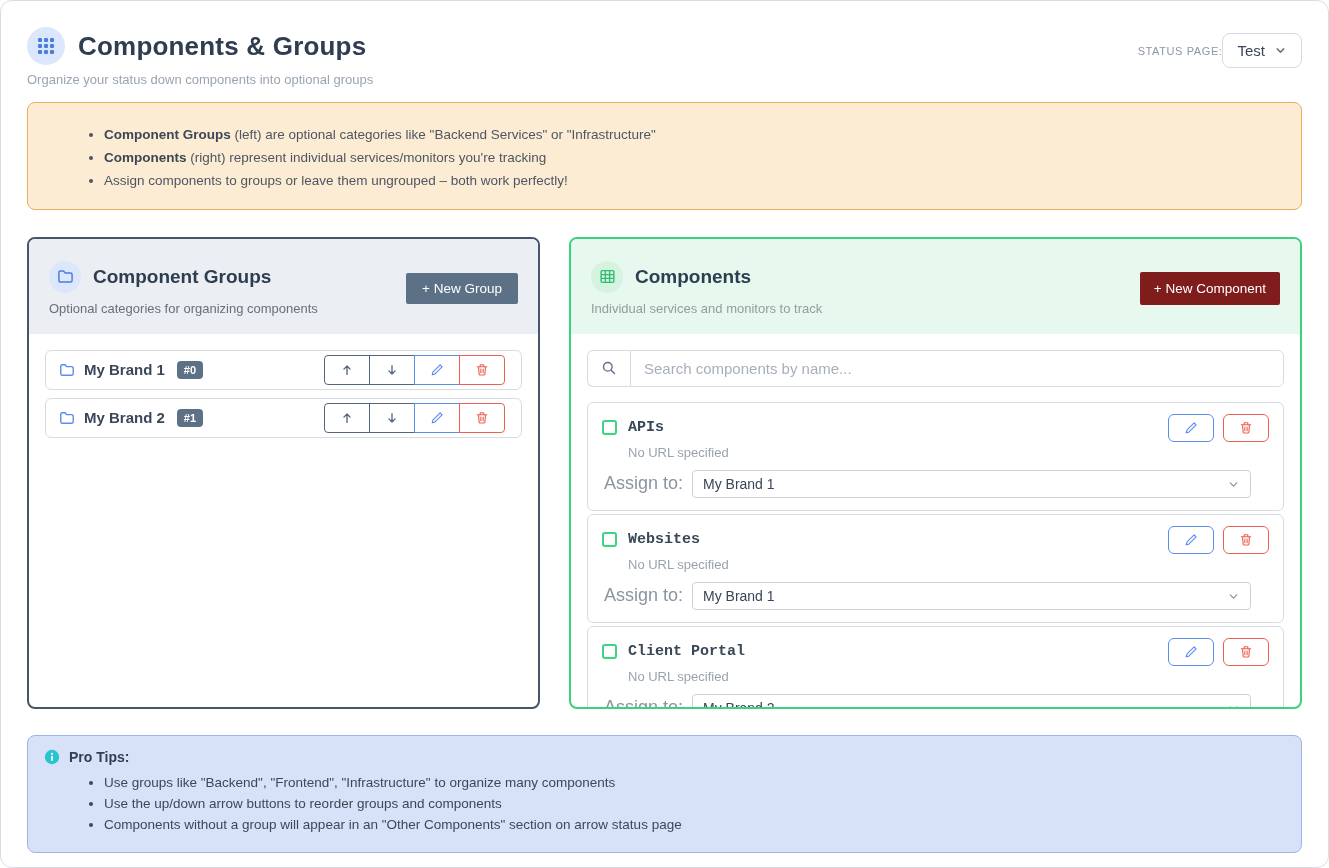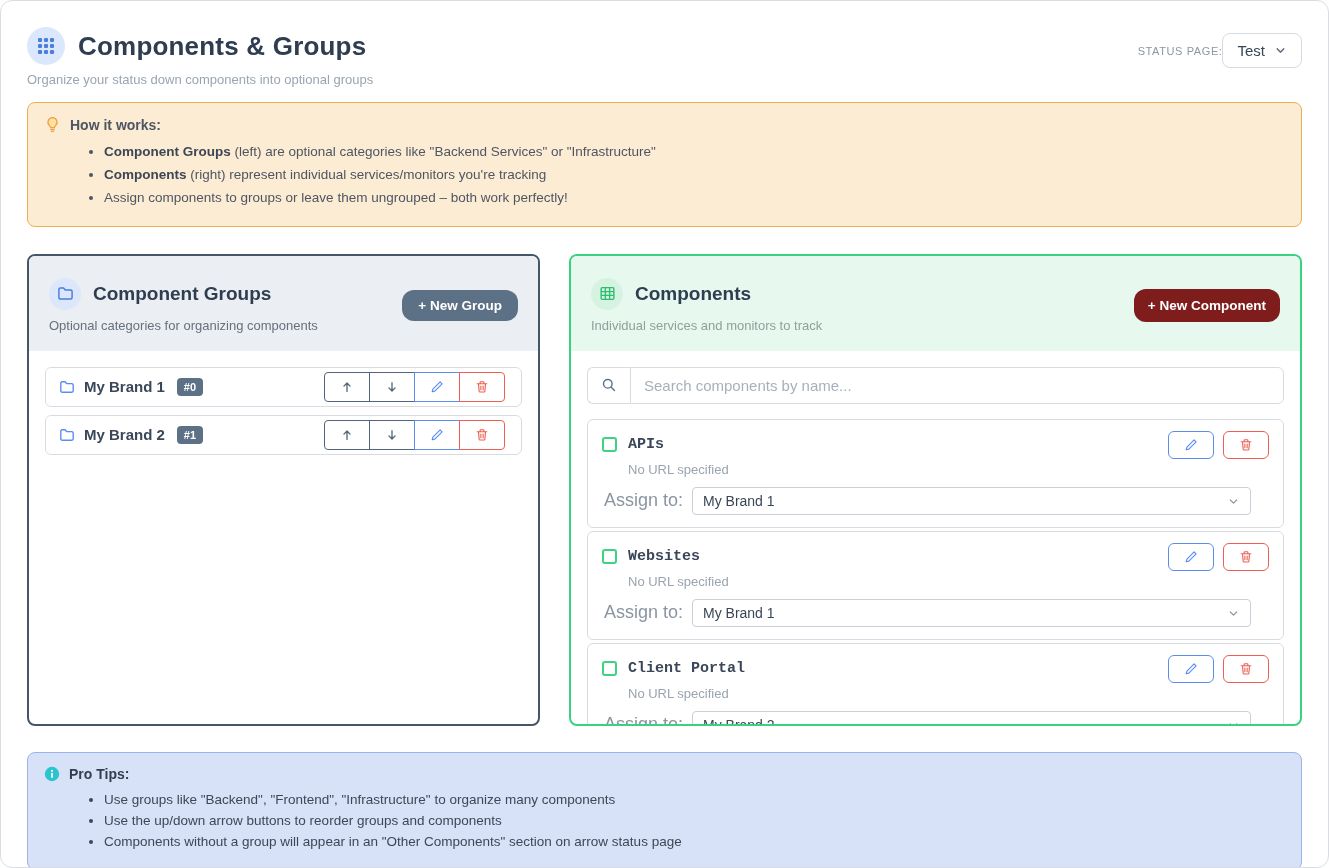--- a/index.html
+++ b/index.html
@@ -49,21 +49,21 @@
   .panel.components .panel-header { background:#e7f8ee; }
   .ph-left { display:flex; flex-direction:column; }
   .ph-title-row { display:flex; align-items:center; gap:12px; }
   .panel-icon { width:32px; height:32px; border-radius:50%; display:flex; align-items:center; justify-content:center; flex:0 0 auto; }
   .panel-icon.blue { background:#dde7fb; }
   .panel-icon.green { background:#d6f3e2; }
   h2 { font-size:19px; font-weight:bold; color:#2e3d4f; }
   .panel-subtitle { font-size:13px; margin-top:8px; }
   .panel.groups .panel-subtitle { color:#66707d; }
   .panel.components .panel-subtitle { color:#8fa09e; }
-  .btn { border:none; border-radius:12px; color:#fff; font-size:13.5px; padding:8px 16px; cursor:pointer; font-family:inherit; white-space:nowrap;font-weight:bold; }
+  .btn { border:none; border-radius:2px; color:#fff; font-size:13.5px; padding:8px 16px; cursor:pointer; font-family:inherit; white-space:nowrap; }
   .btn.slate { background:#5d7186; }
   .btn.green { background:#7f1d1d; padding:9px 14px; }
   .panel-body { padding:16px; }
 
   
   .group-row {
     display:flex; align-items:center; justify-content:space-between;
     border:1px solid #d8dce2; border-radius:6px; height:40px;
     padding:0 16px 0 13px; margin-bottom:8px; background:#fff;
   }
@@ -147,29 +147,20 @@
         <span>
           <svg width="13" height="13" viewBox="0 0 16 16" fill="none" stroke="#6b7684" stroke-width="1.8" stroke-linecap="round" stroke-linejoin="round">
               <path d="M4 6l4 4 4-4"></path>
             </svg>
         </span>
       </button>
     </div>
   </div>
 
   <section class="info-box orange">
-    <div class="info-title">
-      <span>
-        <svg width="17" height="17" viewBox="0 0 16 16">
-          <path d="M8 1.6a4.3 4.3 0 0 1 2.6 7.7c-.5.4-.8 1-.8 1.6H6.2c0-.6-.3-1.2-.8-1.6A4.3 4.3 0 0 1 8 1.6z" fill="#ffe2a0" stroke="#f0a24b" stroke-width="1.2"></path>
-          <path d="M6.4 12.7h3.2M7 14.4h2" stroke="#f0a24b" stroke-width="1.2" stroke-linecap="round" fill="none"></path>
-        </svg>
-      </span>
-      <span>How it works:</span>
-    </div>
     <ul>
       <li><b>Component Groups</b><span> (left) are optional categories like "Backend Services" or "Infrastructure"</span></li>
       <li><b>Components</b><span> (right) represent individual services/monitors you're tracking</span></li>
       <li><b></b><span>Assign components to groups or leave them ungrouped – both work perfectly!</span></li>
     </ul>
   </section>
 
   <div class="panels">
 
     <section class="panel groups">

